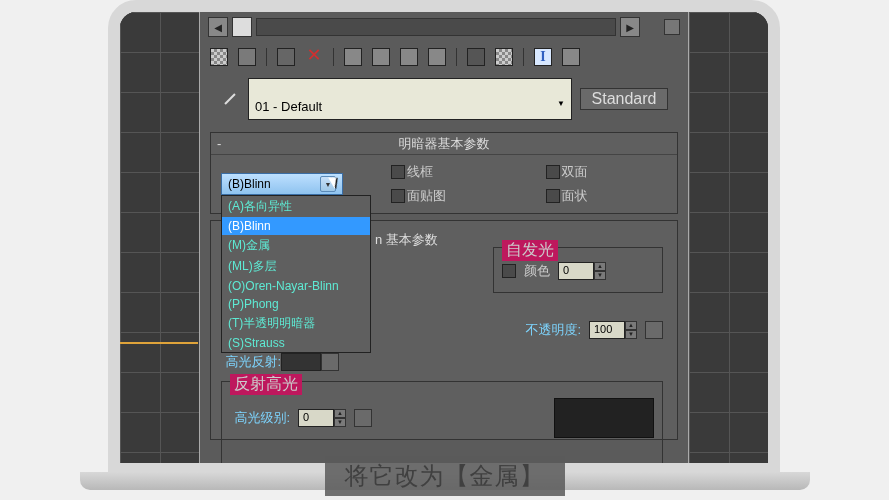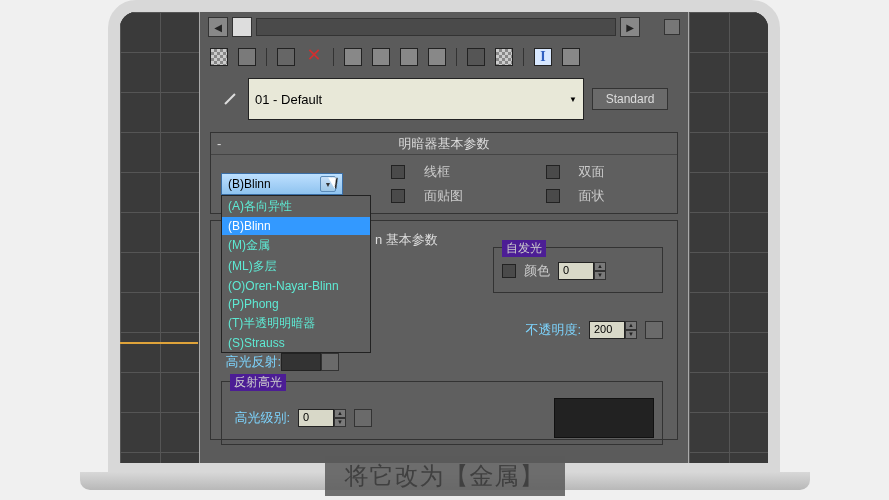--- a/index.html
+++ b/index.html
@@ -104,30 +104,29 @@
     top: 9px; left: 3px;
   }
   .mat-name-field {
     flex: 1;
     background: #e8e8d8;
     border: 1px solid #222;
     height: 22px;
     padding: 20px 6px;
     font-size: 13px;
     display: flex;
-    align-items: center;
     justify-content: space-between;
   }
   .mat-name-field::after { content: '▼'; font-size: 8px; }
   .std-btn {
-    width: 76px; height: 22px;
+    width: 88px; height: 22px;
     background: #6a6a6a;
     border: 1px solid #333;
     color: #ddd;
-    font-size: 12px;
+    font-size: 16px;
     display: flex;
     align-items: center;
     justify-content: center;
   }
   
   .rollout {
     margin: 6px 10px;
     border: 1px solid #333;
     background: #5f5f5f;
   }
@@ -211,46 +210,46 @@
     padding: 2px 6px;
     font-size: 12px;
     color: #5eead4;
     cursor: pointer;
   }
   .dropdown-item.hl {
     background: #3399ff;
     color: #fff;
   }
   
-  .check-row { display: flex; align-items: center; gap: 19px; }
+  .check-row { display: flex; align-items: center; gap: 2px; }
   .chk {
     width: 14px; height: 14px;
     background: #4a4a4a;
     border: 1px solid #222;
   }
   .chk-label { color: #ccc; font-size: 13px; }
   
   .blinn-section {
     padding: 6px 10px;
     position: relative;
   }
   .blinn-title { padding: 4px 0 6px 148px; font-size: 13px; color: #ddd; margin-left: 6px; }
   
   .group-box {
     border: 1px solid #333;
-    padding: 2px 8px;
+    padding: 22px 8px;
     margin-bottom: 6px;
     position: relative;
   }
   .group-title {
     position: absolute;
     top: -8px; left: 8px;
-    background: #4c1d95;
+    background: #be185d;
     padding: 0 4px;
-    font-size: 12px;
+    font-size: 16px;
     color: #ccc;
   }
   
   .param-row {
     display: flex;
     align-items: center;
     gap: 8px;
     margin: 4px 0;
   }
   .plabel { color: #7dd3fc; font-size: 13px; min-width: 60px; text-align: right; }
@@ -415,21 +414,21 @@
                   <div class="spinner-btn">▲</div>
                   <div class="spinner-btn">▼</div>
                 </div>
               </div>
             </div>
           </div>
 
           <div class="opacity-row">
             <span class="plabel" style="min-width:auto">不透明度:</span>
             <div class="spinner">
-              <div class="spinner-val">200</div>
+              <div class="spinner-val">100</div>
               <div class="spinner-btns">
                 <div class="spinner-btn">▲</div>
                 <div class="spinner-btn">▼</div>
               </div>
             </div>
             <div class="little-btn"></div>
           </div>
 
           <div style="position:absolute; left:10px; top:132px; display:flex; align-items:center; ">
             <span class="plabel">高光反射:</span>

